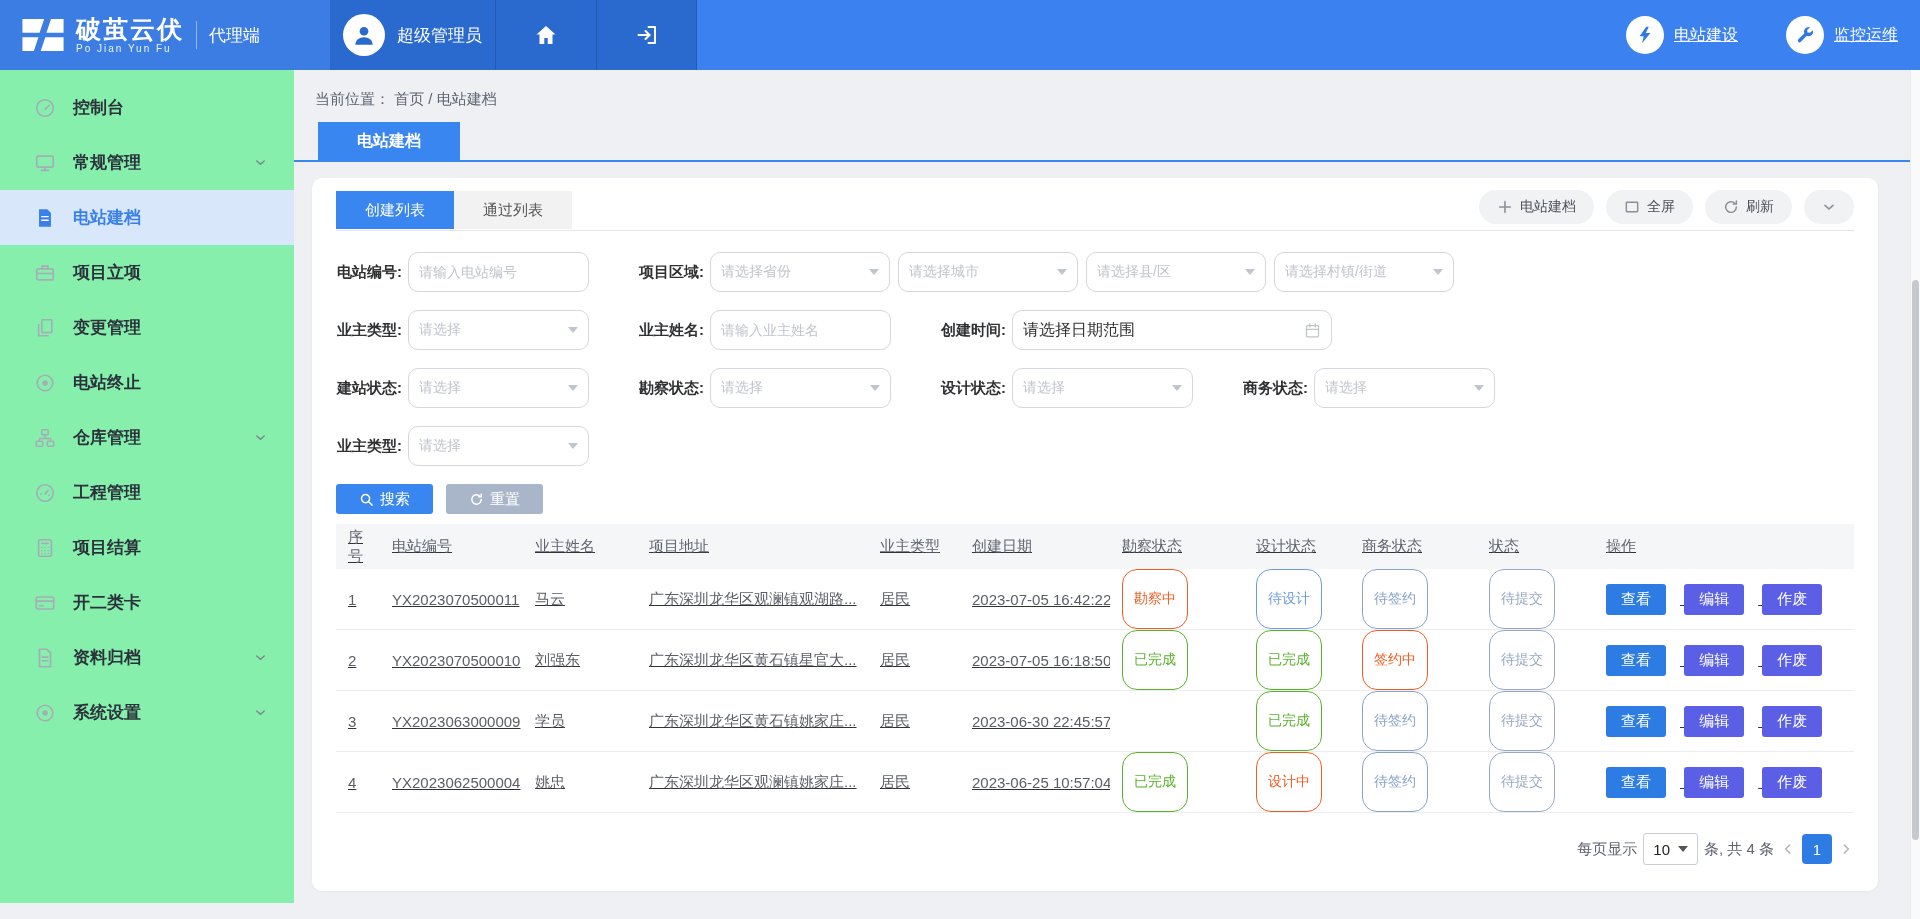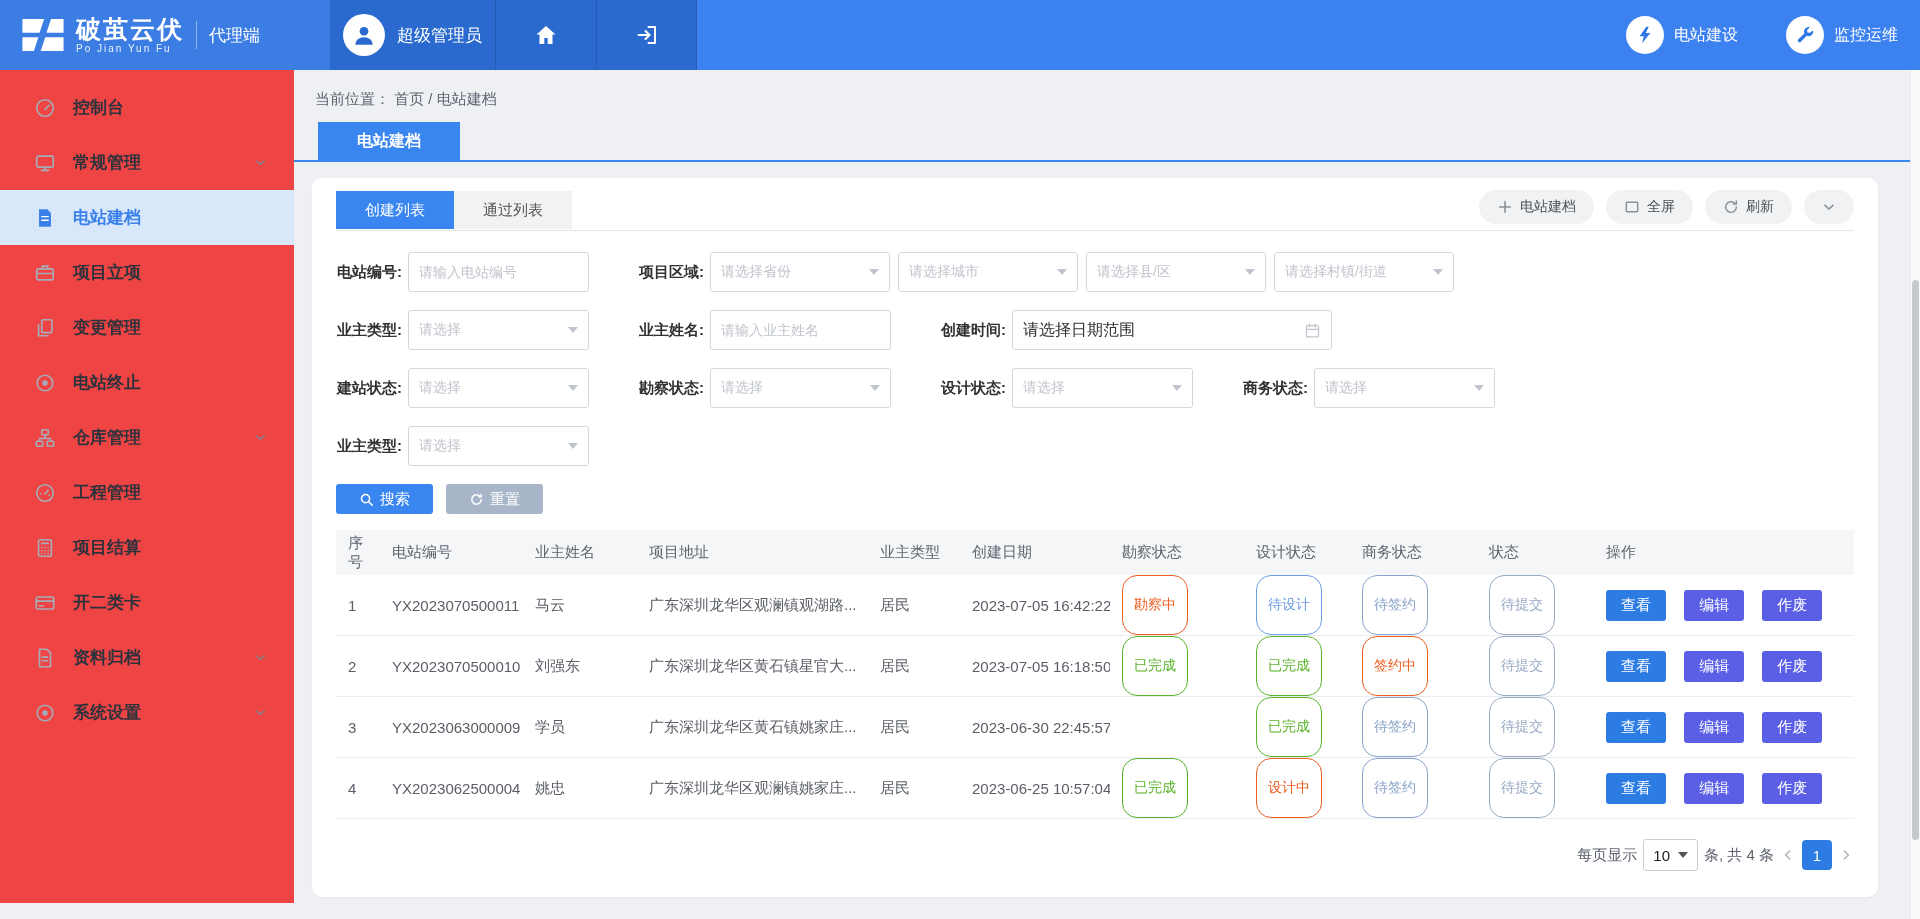--- a/index.html
+++ b/index.html
@@ -19,24 +19,24 @@
   .strip-sec { display:flex; align-items:center; justify-content:center; border-right:1px solid rgba(0,0,0,.14); cursor:pointer; }
   .sec-user { width:166px; gap:12px; }
   .sec-home { width:101px; }
   .sec-login { width:100px; }
   .avatar-circle { width:42px; height:42px; border-radius:50%; background:#fff; display:flex; align-items:center; justify-content:center; }
   .user-name { color:#fff; font-size:17px; }
   .topbar-spacer { flex:1; }
   .topnav { display:flex; align-items:center; gap:48px; padding-right:22px; }
   .topnav-item { display:flex; align-items:center; gap:10px; cursor:pointer; }
   .topnav-circle { width:38px; height:38px; border-radius:50%; background:#fff; display:flex; align-items:center; justify-content:center; }
-  .topnav-label { color:#fff; font-size:16px; }
+  .topnav-label { color:#fff; font-size:16px;text-decoration:underline; }
 
   
-  .sidebar { position:absolute; left:0; top:70px; bottom:16px; width:294px; background:#ef4444; padding-top:10px;text-align:right; }
+  .sidebar { position:absolute; left:0; top:70px; bottom:16px; width:294px; background:#86efac; padding-top:10px;text-align:right; }
   .side-item { height:55px; display:flex; align-items:center; padding:0 26px 0 34px; cursor:pointer; color:#2c323c; }
   .side-item .ico { color:#a5adb8; margin-right:17px; flex:none; }
   .side-label { font-size:17px; font-weight:600; }
   .side-chev { margin-left:auto; color:#7d848e; }
   .side-item.active { background:#d9e7fb; color:#3a80ea; }
   .side-item.active .ico { color:#3a80ea; }
 
   
   .content { position:absolute; left:294px; top:70px; right:0; bottom:0; overflow:hidden; }
   .breadcrumb { padding:20px 0 0 21px; font-size:15px; color:#5f6470; }
@@ -52,36 +52,36 @@
   .toolbar { display:flex; gap:12px; margin-bottom:6px; }
   .pill { height:34px; border-radius:17px; background:#f1f2f4; border:none; display:flex; align-items:center; gap:7px; padding:0 18px; font-size:14px; color:#4a4f58; cursor:pointer; font-family:inherit; }
   .pill .pico { color:#8a8f99; }
   .pill.icon-only { width:50px; justify-content:center; padding:0; }
 
   
   .filters { padding-top:21px; }
   .frow { display:flex; align-items:center; margin-bottom:18px; }
   .fgroup { display:flex; align-items:center; margin-right:49px; }
   .flabel { width:66px; text-align:right; margin-right:6px; font-size:15px; font-weight:600; color:#303133; flex:none; }
-  .fctl { height:40px; border:1px solid #d4d7dc; border-radius:3px; background:#fff; display:flex; align-items:center; }
+  .fctl { height:40px; border:1px solid #d4d7dc; border-radius:10px; background:#fff; display:flex; align-items:center; }
   .finput { width:181px; padding:0 10px; font-size:14px; color:#333; font-family:inherit; outline:none; }
   input.fctl::placeholder { color:#c0c4cc; }
   .fselect { width:181px; padding:0 10px; justify-content:space-between; cursor:pointer; }
   .fselect .ph { font-size:14px; color:#c0c4cc; }
   .caret { width:0; height:0; border-left:5px solid transparent; border-right:5px solid transparent; border-top:6px solid #c0c4cc; }
   .area-selects { display:flex; gap:8px; }
   .area-selects .fselect { width:180px; }
   .fdate { width:320px; padding:0 10px; justify-content:space-between; cursor:pointer; }
   .fbtns { display:flex; gap:13px; margin-top:4px; }
   .btn { height:30px; border:none; border-radius:3px; color:#fff; font-size:15px; display:flex; align-items:center; gap:6px; padding:0 23px; cursor:pointer; font-family:inherit; }
   .btn-search { background:#3a86f0; }
   .btn-reset { background:#a9b6c9; }
 
   
-  table { width:100%; border-collapse:collapse; table-layout:fixed; margin-top:16px; }
+  table { width:100%; border-collapse:collapse; table-layout:fixed; margin-top:10px;text-decoration:underline; }
   thead th { background:#f5f6f8; height:45px; font-weight:400; font-size:15px; color:#5f6470; text-align:left; padding:0 12px; }
   tbody td { height:49px; border-bottom:1px solid #ebedf0; font-size:15px; color:#5a5e66; padding:0 12px; white-space:nowrap; overflow:hidden; }
   .badge { display:inline-block; min-width:66px; text-align:center; padding:20px 10px; border:1px solid; border-radius:15px; font-size:14px; background:#fff; }
   .badge[data-color="orange"] { color:#ed5e20; border-color:#ed5e20; }
   .badge[data-color="green"]  { color:#58b32a; border-color:#58b32a; }
   .badge[data-color="blue"]   { color:#6d9ce3; border-color:#6d9ce3; }
   .badge[data-color="steel"]  { color:#89a3c9; border-color:#89a3c9; }
   .badge[data-color="gray"]   { color:#97a9c4; border-color:#97a9c4; }
   .abtn { border:none; border-radius:3px; color:#fff; font-size:15px; padding:6px 15px; margin-right:14px; cursor:pointer; font-family:inherit; }
   .abtn-view { background:#2c7ce4; }

